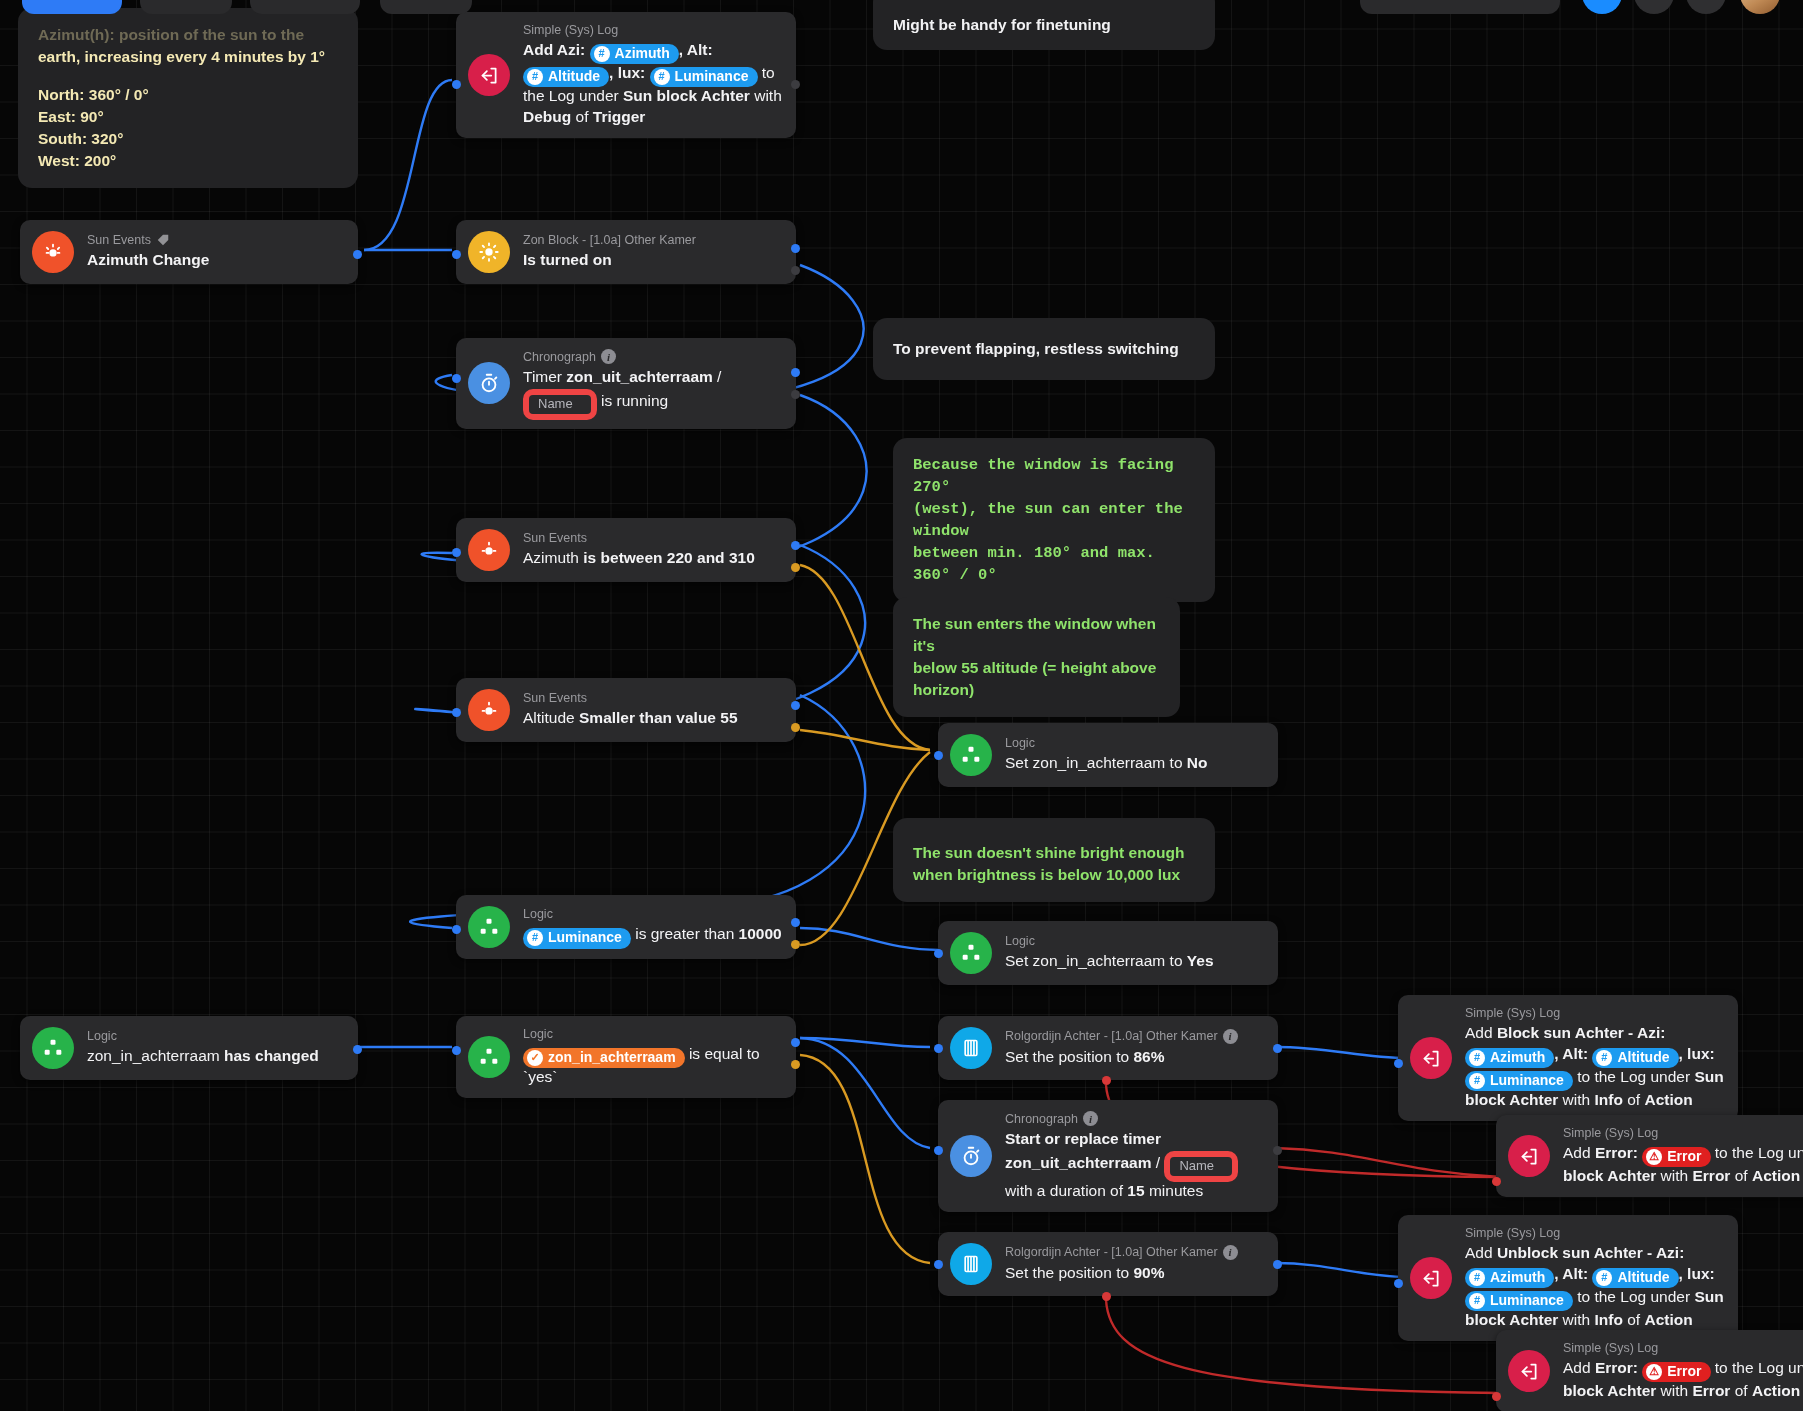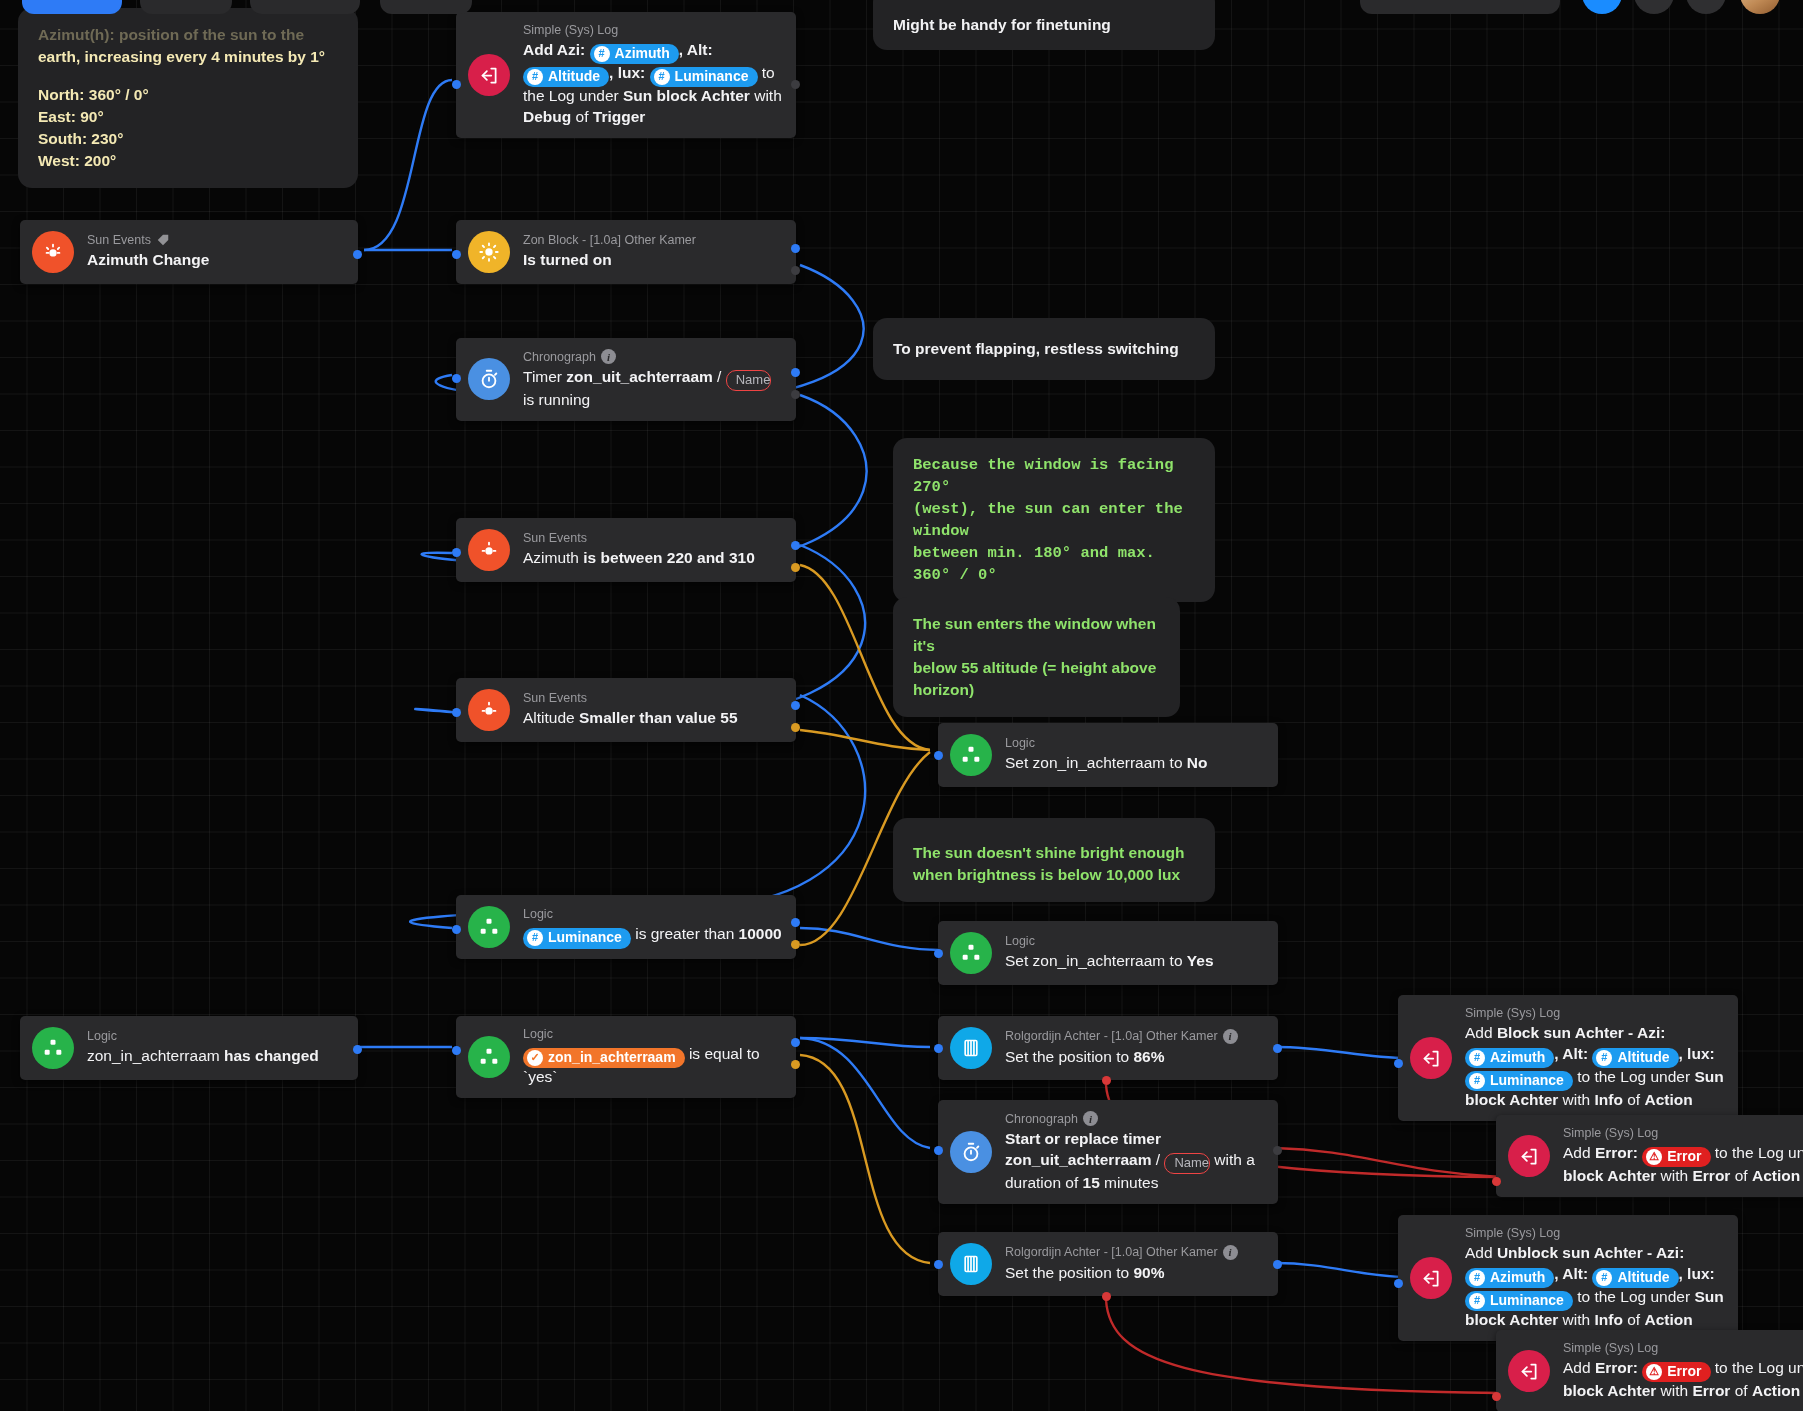--- a/index.html
+++ b/index.html
@@ -42,21 +42,21 @@
     position: absolute; border-radius: 14px; background: #232325;
     padding: 16px 20px; z-index: 3; line-height: 1.42;
     font-size: 15.5px; font-weight: 700;
   }
   .note.yellow { color: #f4e9b4; }
   .note.green  { color: #8fe36b; }
   .note.plain  { color: #f2f2f4; }
 
   
   .node {
-    position: absolute; border-radius: 5px; background: #2a2a2c;
+    position: absolute; border-radius: 10px; background: #2a2a2c;
     display: flex; align-items: center; z-index: 5;
     padding: 11px 14px 11px 12px;
     box-shadow: 0 2px 7px rgba(0,0,0,.55);
   }
   .node .badge {
     flex: 0 0 auto; width: 42px; height: 42px; border-radius: 50%;
     display: flex; align-items: center; justify-content: center;
     margin-right: 13px;
   }
   .node .body { min-width: 0; }
@@ -81,22 +81,22 @@
   .chip.orange { background: #f2752a; }
   .chip.red { background: #e02020; }
   .chip .gl {
     width: 16px; height: 16px; border-radius: 50%; background: #fff;
     color: #1d9bf0; font-size: 11px; font-weight: 900;
     display: inline-flex; align-items: center; justify-content: center; line-height: 1;
   }
   .chip.orange .gl { color: #f2752a; }
   .chip.red .gl { color: #e02020; }
   .chip.ghost {
-    background: transparent; border: 1px solid #ef4444; color: #b6b6bc;
-    font-weight: 400; font-size: 13px; padding: 0 0 1px 9px; border-radius: 10px;
+    background: transparent; border: 6px solid #ef4444; color: #b6b6bc;
+    font-weight: 400; font-size: 13px; padding: 0 18px 1px 9px; border-radius: 10px;
   }
   .infoi {
     display: inline-flex; align-items: center; justify-content: center;
     width: 15px; height: 15px; border-radius: 50%;
     background: #8d8d93; color: #2a2a2c; font-size: 11px; font-weight: 900;
     font-style: italic; font-family: "Liberation Serif", serif;
   }
   .tagico { width: 14px; height: 14px; opacity: .75; }
 
   
@@ -167,21 +167,21 @@
     <div class="tb-circ" style="left:1686px;">⚙</div>
     <div class="tb-circ avatar" style="left:1740px;"></div>
   </div>
 
   <div class="note yellow" style="left:18px; top:8px; width:340px;">
     <div style="color:#6f6a55;">Azimut(h): position of the sun to the</div>
     <div>earth, increasing every 4 minutes by 1°</div>
     <div style="height:16px;"></div>
     <div>North: 360° / 0°</div>
     <div>East: 90°</div>
-    <div>South: 230°</div>
+    <div>South: 320°</div>
     <div>West: 200°</div>
   </div>
 
   <div class="note plain" style="left:873px; top:-12px; width:342px; height:62px; display:flex; align-items:flex-end; padding-bottom:14px;">
     <span>Might be handy for finetuning</span>
   </div>
 
 
   <div class="note plain" style="left:873px; top:318px; width:342px; height:62px; display:flex; align-items:center;">
     <span>To prevent flapping, restless switching</span>

